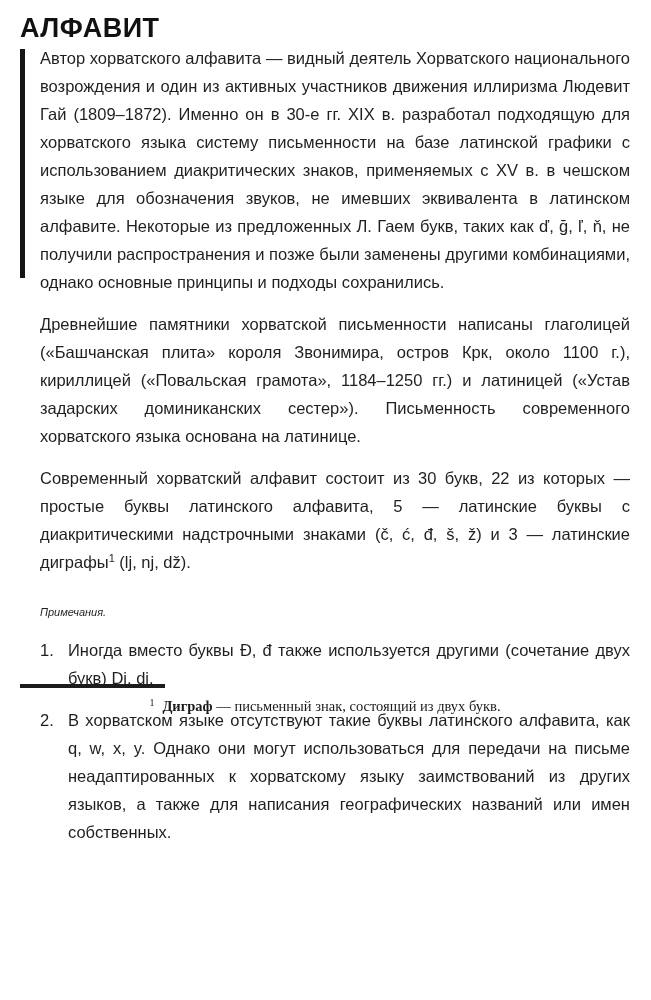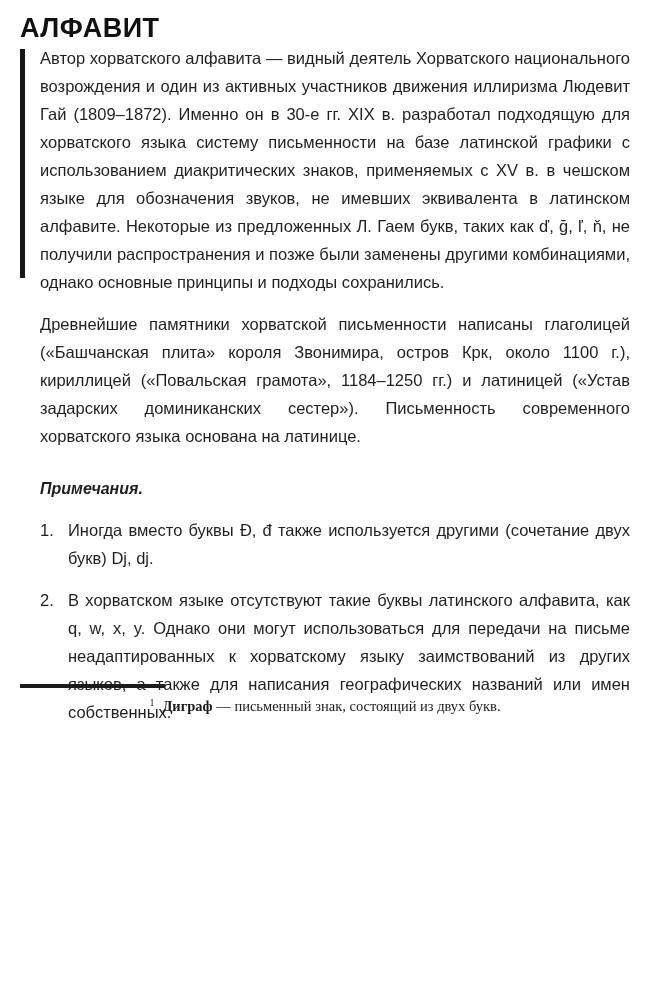--- a/index.html
+++ b/index.html
@@ -51,22 +51,22 @@
     top: 5px;
     bottom: 18px;
     width: 5px;
     background: #161616;
   }
   sup {
     font-size: 11px;
     line-height: 0;
   }
   .notes-heading {
-    font-size: 16px;
-    font-weight: 700;
+    font-size: 11px;
+    font-weight: 400;
     font-style: italic;
     margin: 30px 0 18px 0;
   }
   .note-item {
     display: flex;
     margin: 0 0 14px 0;
   }
   .note-marker {
     flex: 0 0 28px;
     font-size: 16.5px;
@@ -116,20 +116,21 @@
 
   <div class="content">
 
     <div class="lead-wrap">
       <div class="accent-bar"></div>
       <p class="para">Автор хорватского алфавита — видный деятель Хорватского национального возрождения и один из активных участников движения иллиризма Людевит Гай (1809–1872). Именно он в 30-е гг. XIX в. разработал подходящую для хорватского языка систему письменности на базе латинской графики с использованием диакритических знаков, применяемых с XV в. в чешском языке для обозначения звуков, не имевших эквивалента в латинском алфавите. Некоторые из предложенных Л. Гаем букв, таких как ď, ğ, ľ, ň, не получили распространения и позже были заменены другими комбинациями, однако основные принципы и подходы сохранились.</p>
     </div>
 
     <p class="para">Древнейшие памятники хорватской письменности написаны глаголицей («Башчанская плита» короля Звонимира, остров Крк, около 1100 г.), кириллицей («Повальская грамота», 1184–1250 гг.) и латиницей («Устав задарских доминиканских сестер»). Письменность современного хорватского языка основана на латинице.</p>
 
+    <p class="para"><span>Современный хорватский алфавит состоит из 30 букв, 22 из которых — простые буквы латинского алфавита, 5 — латинские буквы с диакритическими надстрочными знаками (č, ć, đ, š, ž) и 3 — латинские диграфы</span><sup>1</sup><span> (lj, nj, dž).</span></p>
 
     <div class="notes-heading">Примечания.</div>
 
     <div class="note-item">
       <span class="note-marker">1.</span>
       <span class="note-text">Иногда вместо буквы Đ, đ также используется другими (сочетание двух букв) Dj, dj.</span>
     </div>
 
     <div class="note-item">
       <span class="note-marker">2.</span>

